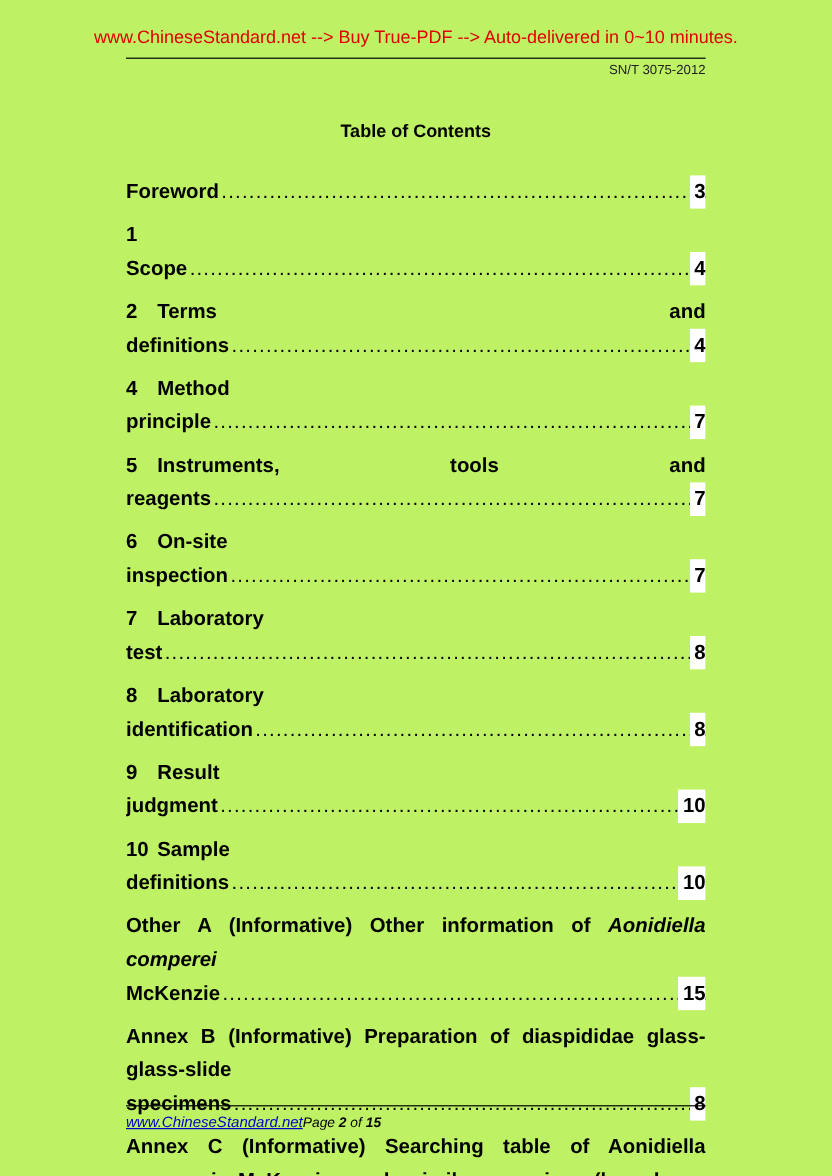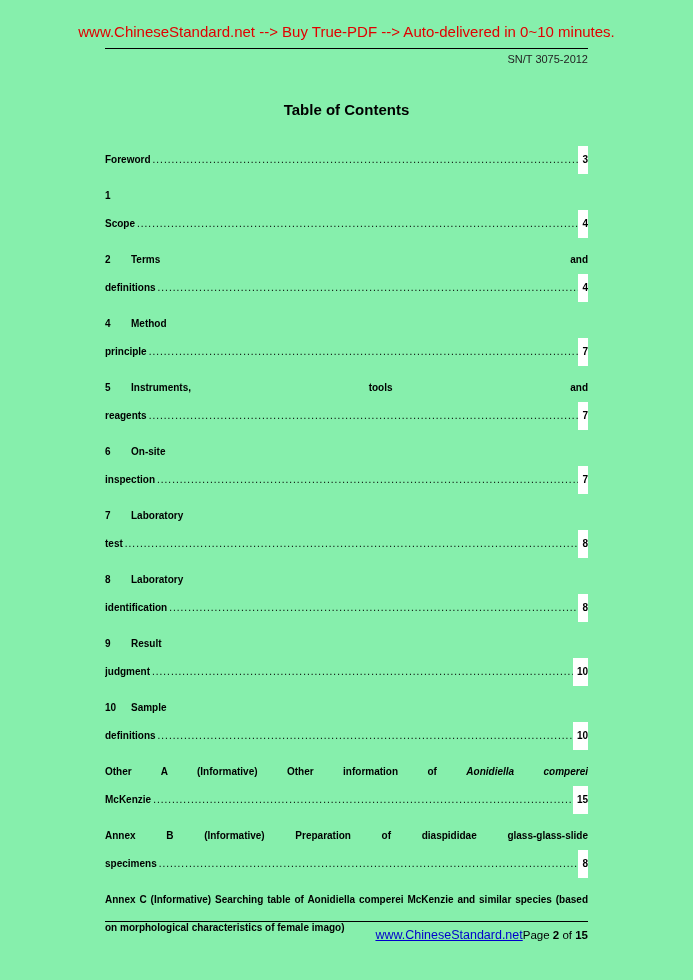--- a/index.html
+++ b/index.html
@@ -4,21 +4,21 @@
 <style>
   * { margin: 0; padding: 0; box-sizing: border-box; }
   html, body { background: #ffffff; }
   body { font-family: "Liberation Sans", "DejaVu Sans", sans-serif; }
 
   .page {
     position: relative;
     width: 693px;
     height: 980px;
     margin: 0 auto;
-    background: #86efac;
+    background: #bef264;
     padding: 22px 105px 0 105px;
     overflow: hidden;
   }
 
   .banner {
     text-align: center;
     font-size: 15px;
     line-height: 20px;
     white-space: nowrap;
     margin: 0 -60px;
@@ -45,21 +45,21 @@
     font-weight: 700;
     color: #000;
     margin-top: 34px;
   }
 
   .toc { margin-top: 26px; }
 
   .toc-entry {
     position: relative;
     overflow: hidden;
-    font-size: 10px;
+    font-size: 17px;
     font-weight: 700;
     line-height: 28px;
     color: #000;
     text-align: justify;
     margin-bottom: 8px;
   }
 
   .toc-num {
     display: inline-block;
     width: 26px;
@@ -93,23 +93,24 @@
     left: 105px;
     right: 105px;
     top: 921px;
   }
   .footer-rule {
     border: 0;
     border-top: 1px solid #000;
   }
   .footer-row {
     display: flex;
-    justify-content: flex-end;
+    justify-content: flex-start;
     align-items: baseline;
     margin-top: 6px;
+    font-style: italic;
   }
   .footer-link {
     font-size: 12.5px;
     text-decoration: underline;
     cursor: pointer;
   }
   .footer-page {
     font-size: 11.5px;
     color: #000;
   }

